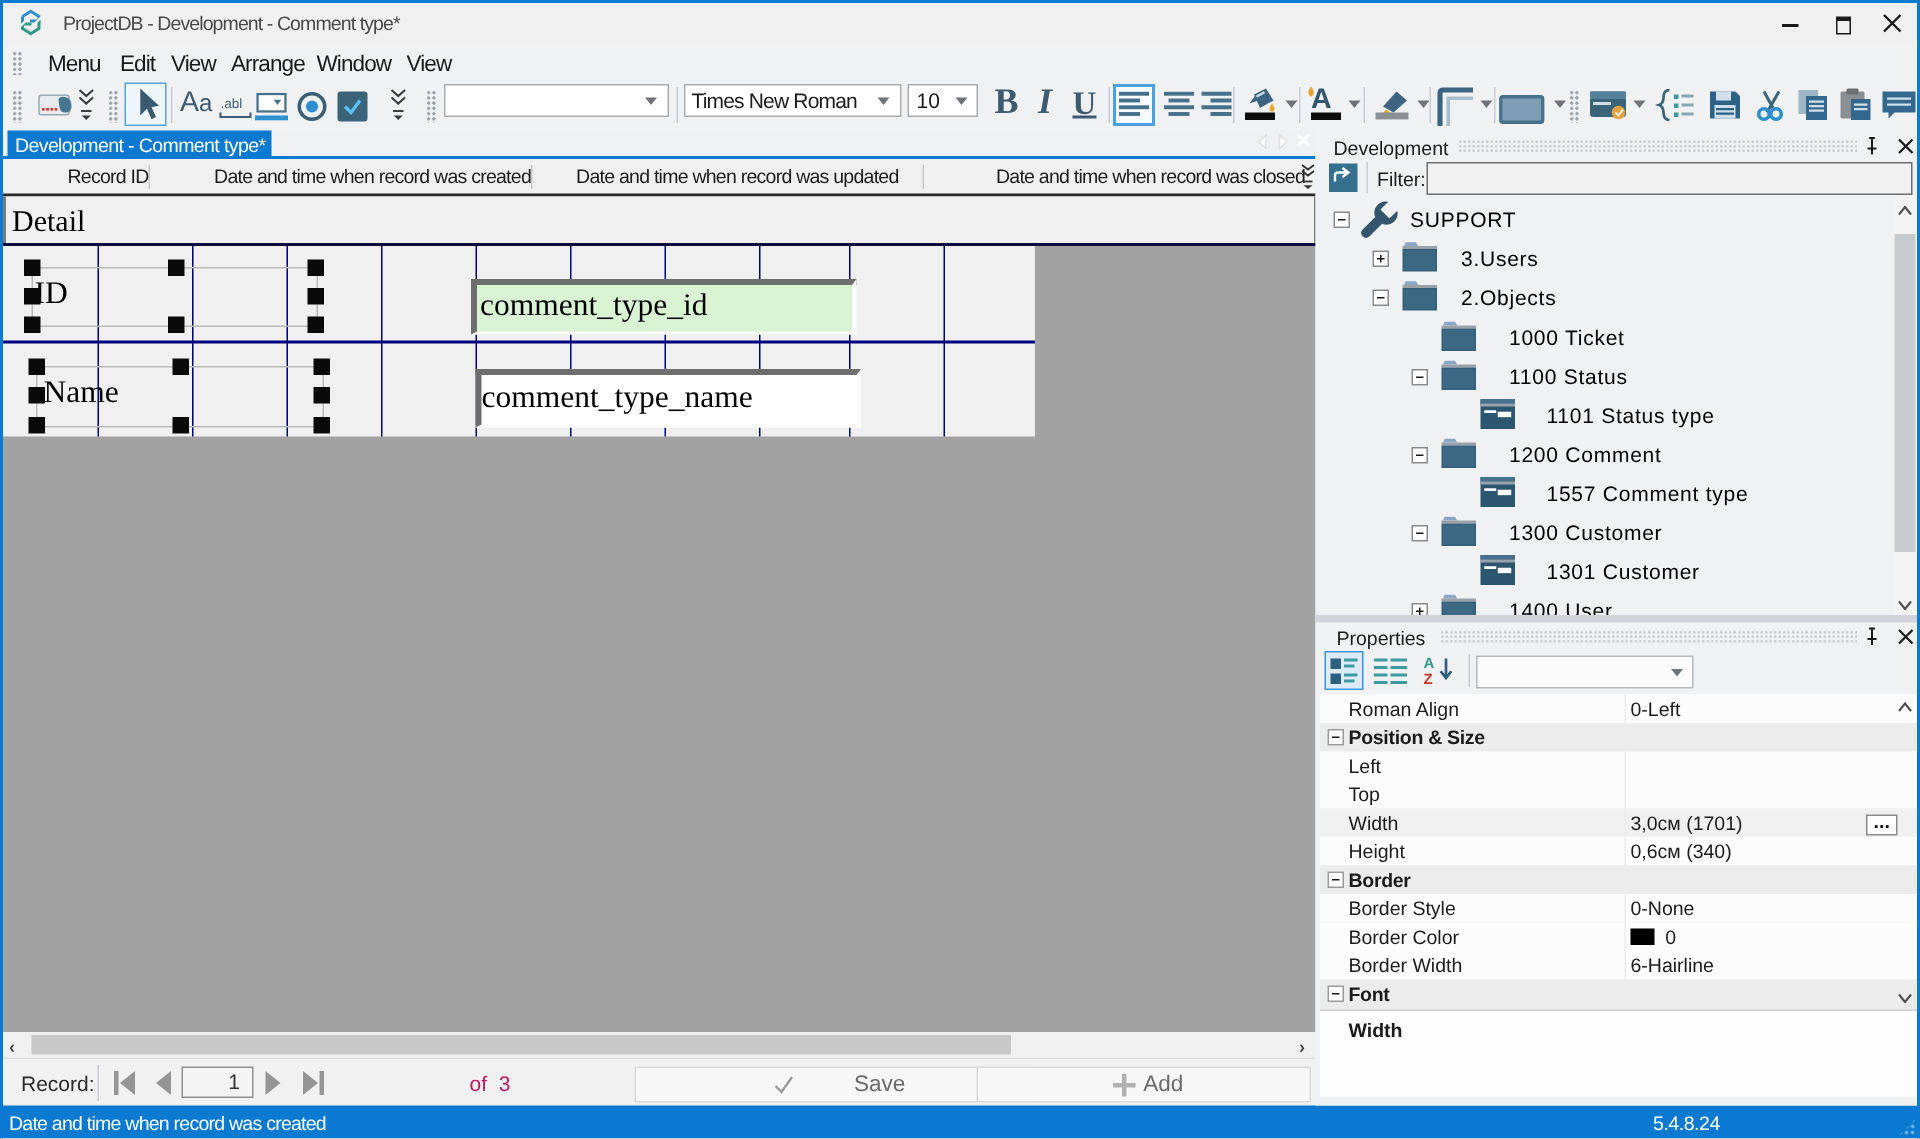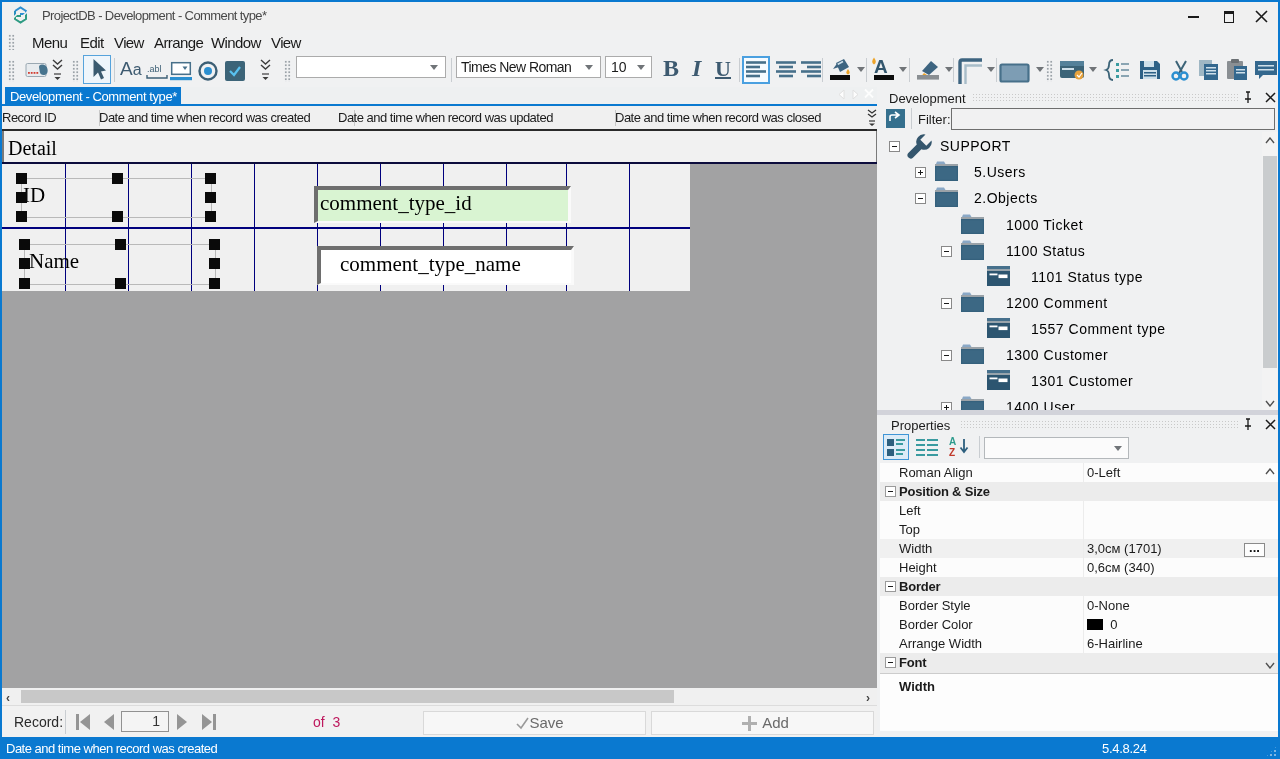--- a/index.html
+++ b/index.html
@@ -6,21 +6,21 @@
   body{width:1280px;height:759px;overflow:hidden;font-family:"Liberation Sans",sans-serif;}
   .abs{position:absolute;}
   #win{position:relative;width:1280px;height:759px;background:#f0f0f0;}
   .accent{background:#0a79d0;}
   .grip{position:absolute;width:7px;
      background-image:radial-gradient(circle,#9aa2a8 0.9px,transparent 1.15px);
      background-size:3.5px 3.5px;}
   .tsep{position:absolute;width:1px;background:#c9cdd1;}
   .combo{position:absolute;background:#fff;border:1px solid #ababab;font-size:14px;color:#1b1b1b;}
   .carr{position:absolute;width:0;height:0;border-left:4px solid transparent;border-right:4px solid transparent;border-top:5px solid #707478;}
-  .colcell{position:absolute;top:0;height:38px;line-height:23px;text-align:left;font-size:13px;color:#1b1b1b;letter-spacing:-0.5px;}
+  .colcell{position:absolute;top:0;height:38px;line-height:23px;text-align:right;font-size:13px;color:#1b1b1b;letter-spacing:-0.5px;}
   .colsep{position:absolute;top:4px;width:1px;height:16px;background:#c8c8c8;}
   .gv{position:absolute;width:1px;background:#00007d;}
   .handle{position:absolute;width:11px;height:11px;background:#0a0a0a;}
   .selbox{position:absolute;border:1px solid #b9b9b9;}
   .deslabel{position:absolute;font-family:"Liberation Serif",serif;font-size:21px;color:#000;}
   .field{position:absolute;border-top:4px solid #6e6e6e;border-left:4px solid #6e6e6e;
      border-right:3px solid #fafafa;border-bottom:2px solid #fafafa;
      font-family:"Liberation Serif",serif;font-size:21px;color:#000;}
   .bigbtn{position:absolute;top:711px;height:22px;background:#f7f7f7;border:1px solid #d9d9d9;color:#6a6a6a;font-size:15px;text-align:center;line-height:22px;}
 </style>
@@ -315,21 +315,21 @@
     <div class="handle" style="left:17px;top:75px;"></div>
     <div class="handle" style="left:113px;top:75px;"></div>
     <div class="handle" style="left:207px;top:75px;"></div>
     <div class="handle" style="left:17px;top:94px;"></div>
     <div class="handle" style="left:207px;top:94px;"></div>
     <div class="handle" style="left:17px;top:114px;"></div>
     <div class="handle" style="left:113px;top:114px;"></div>
     <div class="handle" style="left:207px;top:114px;"></div>
 
     <div class="field" style="left:315px;top:82px;width:250px;height:33px;background:#fff;">
-      <span style="position:absolute;left:19px;top:2px;">comment_type_name</span>
+      <span style="position:absolute;left:0;top:2px;">comment_type_name</span>
     </div>
   </div>
 
   <div class="abs" style="left:2px;top:688px;width:875px;height:17px;background:#f0f0f0;">
     <div class="abs" style="left:4px;top:3px;font-size:12px;color:#444;font-weight:bold;">‹</div>
     <div class="abs" style="left:19px;top:2px;width:653px;height:13px;background:#c8c8c8;"></div>
     <div class="abs" style="left:864px;top:3px;font-size:12px;color:#444;font-weight:bold;">›</div>
   </div>
 
   <div class="abs" style="left:2px;top:705px;width:875px;height:32px;background:#f1f1f1;border-top:1px solid #dcdcdc;"></div>
@@ -342,21 +342,21 @@
 
     <path d="M40 2 L40 18 L30 10 Z" fill="#959595"></path>
 
     <path d="M103 2 L103 18 L113 10 Z" fill="#959595"></path>
 
     <path d="M128 2 L128 18 L138 10 Z" fill="#959595"></path>
       <rect x="139" y="2" width="3" height="16" fill="#959595"></rect>
   </svg>
   <div class="abs" style="left:121px;top:711px;width:48px;height:21px;background:#f4f4f4;border:1px solid #919191;box-sizing:border-box;font-size:14px;color:#333;text-align:right;line-height:19px;padding-right:8px;">1</div>
   <div class="abs" style="left:313px;top:714px;font-size:14px;color:#be185d;">of&nbsp; 3</div>
-  <div class="bigbtn" style="left:423px;width:221px;">
+  <div class="bigbtn" style="left:423px;width:221px;padding-left:40px;">
     <svg style="position:absolute;left:91px;top:4px;" width="15" height="14">
         <path d="M2 8 L6 12 L13 2" fill="none" stroke="#9a9a9a" stroke-width="1.6"></path>
       </svg>
     <span style="margin-left:24px;">Save</span>
   </div>
   <div class="bigbtn" style="left:651px;width:221px;">
     <svg style="position:absolute;left:89px;top:3px;" width="17" height="17">
         <path d="M8.5 1 L8.5 16 M1 8.5 L16 8.5" stroke="#b0b0b0" stroke-width="3"></path>
       </svg>
     <span style="margin-left:26px;">Add</span>
@@ -396,21 +396,21 @@
     </svg>
     <div class="abs" style="left:63px;top:6px;">SUPPORT</div>
 
     <div class="exp" style="left:38px;top:35px;">
         <div class="expm"></div>
         <div class="expp"></div>
       </div>
     <svg class="abs folder" style="left:57px;top:28px;">
         <use href="#folderico"></use>
       </svg>
-    <div class="abs" style="left:97px;top:32px;">5.Users</div>
+    <div class="abs" style="left:97px;top:32px;">3.Users</div>
 
     <div class="exp" style="left:38px;top:61px;">
         <div class="expm"></div>
       </div>
     <svg class="abs folder" style="left:57px;top:54px;">
         <use href="#folderico"></use>
       </svg>
     <div class="abs" style="left:97px;top:58px;">2.Objects</div>
 
     <svg class="abs folder" style="left:83px;top:81px;">
@@ -569,21 +569,21 @@
       </div>
     <div class="prow" style="top:133px;">
         <span class="pn">Border Style</span>
         <span class="pv">0-None</span>
       </div>
     <div class="prow" style="top:152px;">
         <span class="pn">Border Color</span>
         <span class="pv"><span style="display:inline-block;width:16px;height:11px;background:#000;vertical-align:-1px;"></span>&nbsp;&nbsp;0</span>
       </div>
     <div class="prow" style="top:171px;">
-        <span class="pn">Arrange Width</span>
+        <span class="pn">Border Width</span>
         <span class="pv">6-Hairline</span>
       </div>
     <div class="prow pcat" style="top:190px;">
         <span class="pcx">
           <span class="expm2"></span>
         </span>
         <b>Font</b>
       </div>
     <div class="abs" style="left:364px;top:80px;width:21px;height:14px;background:#fdfdfd;border:1px solid #8a8a8a;box-sizing:border-box;text-align:center;line-height:7px;font-size:13px;font-weight:bold;color:#111;">...</div>
     <svg class="abs" style="left:385px;top:5px;" width="10" height="7">

